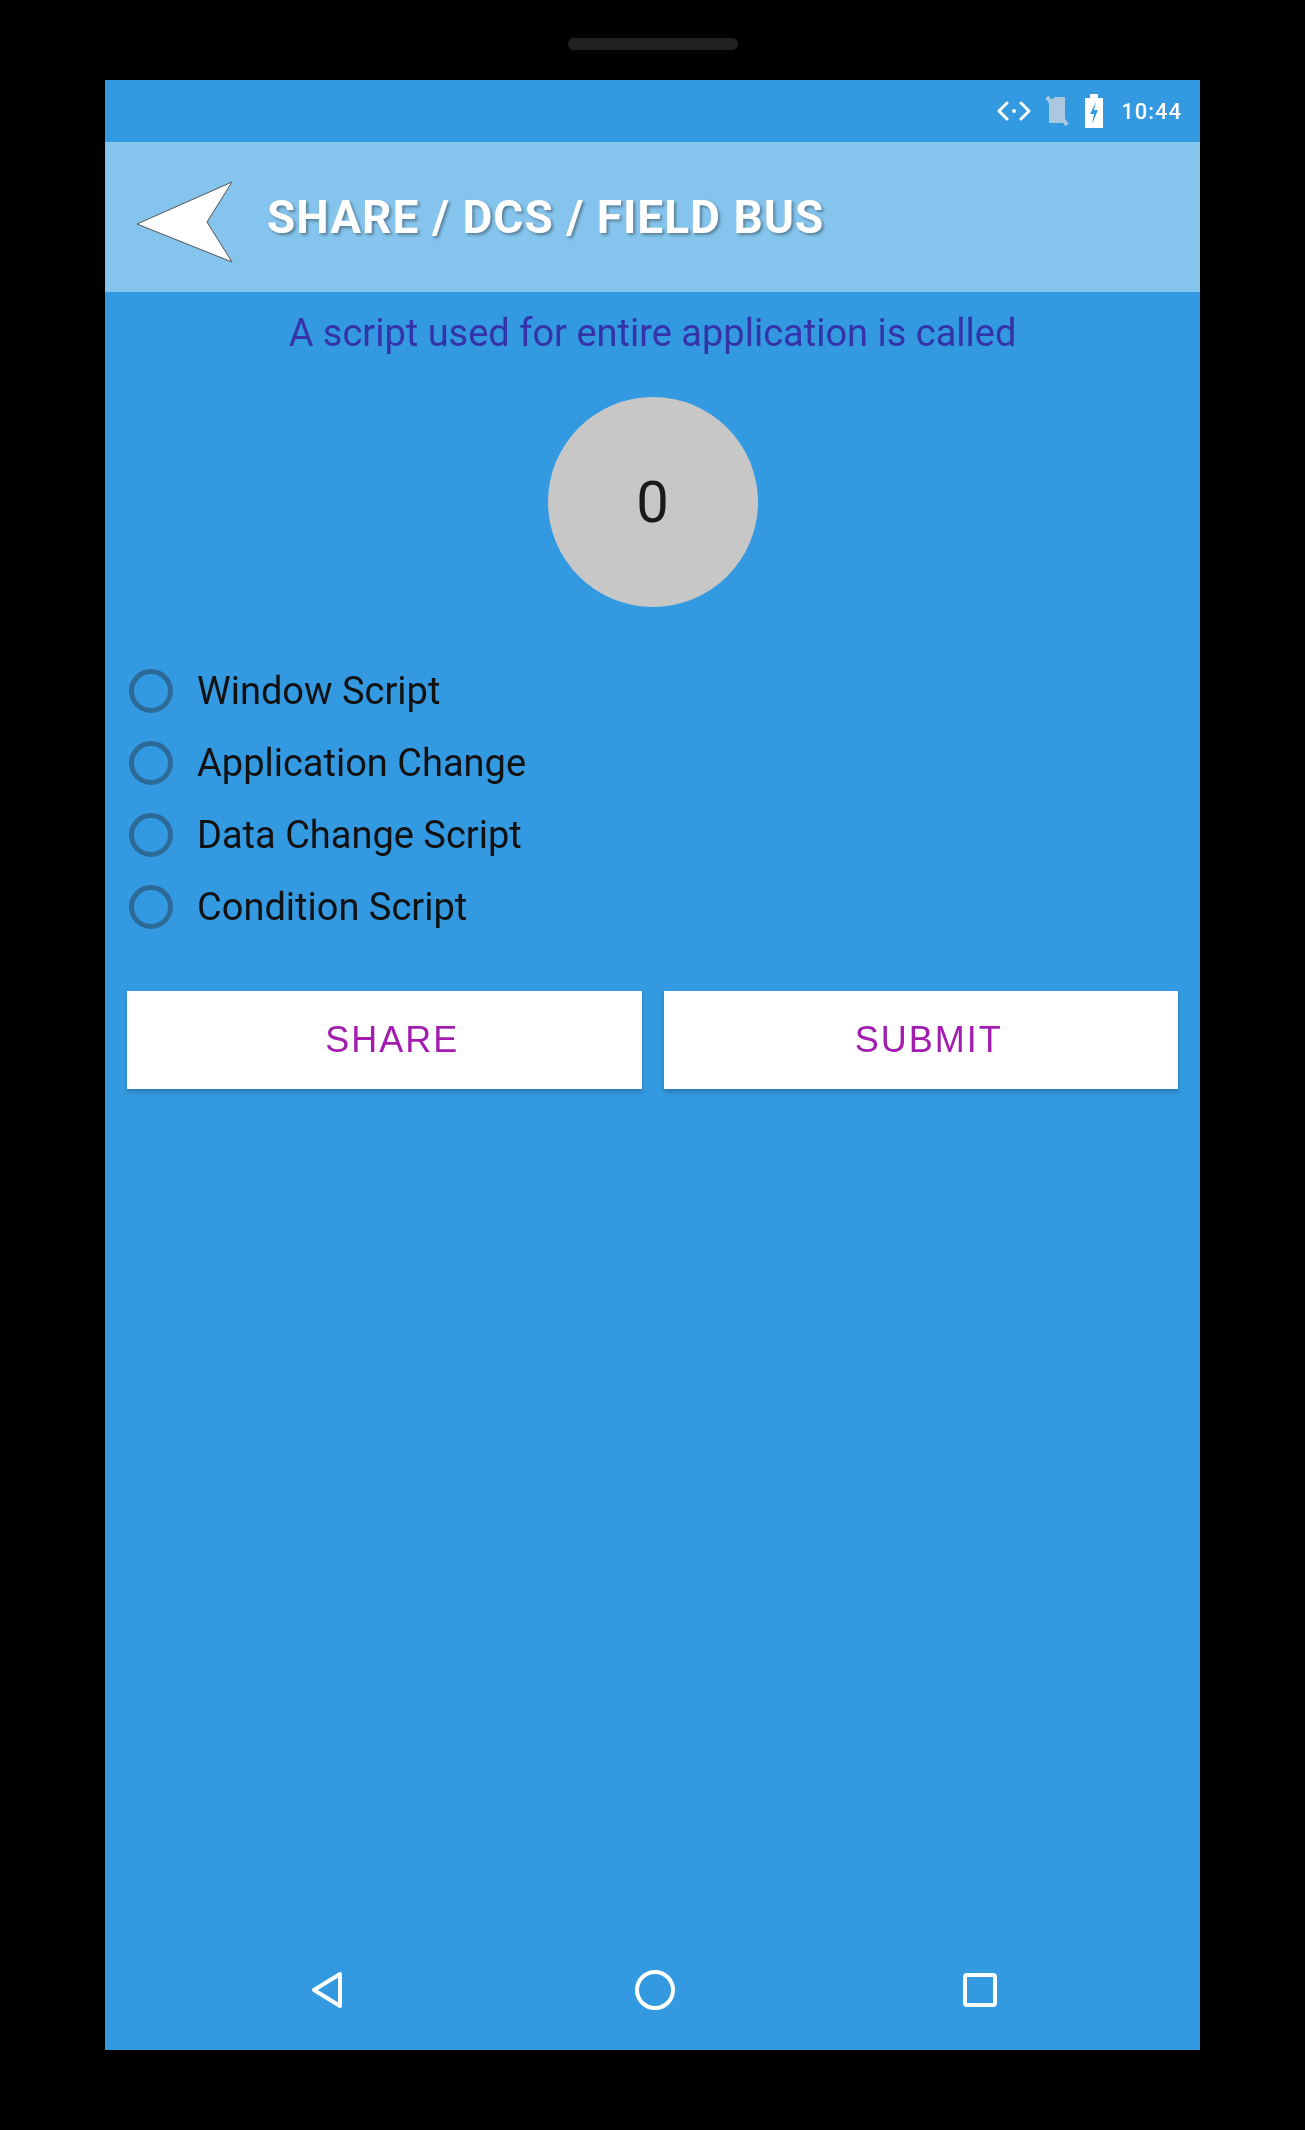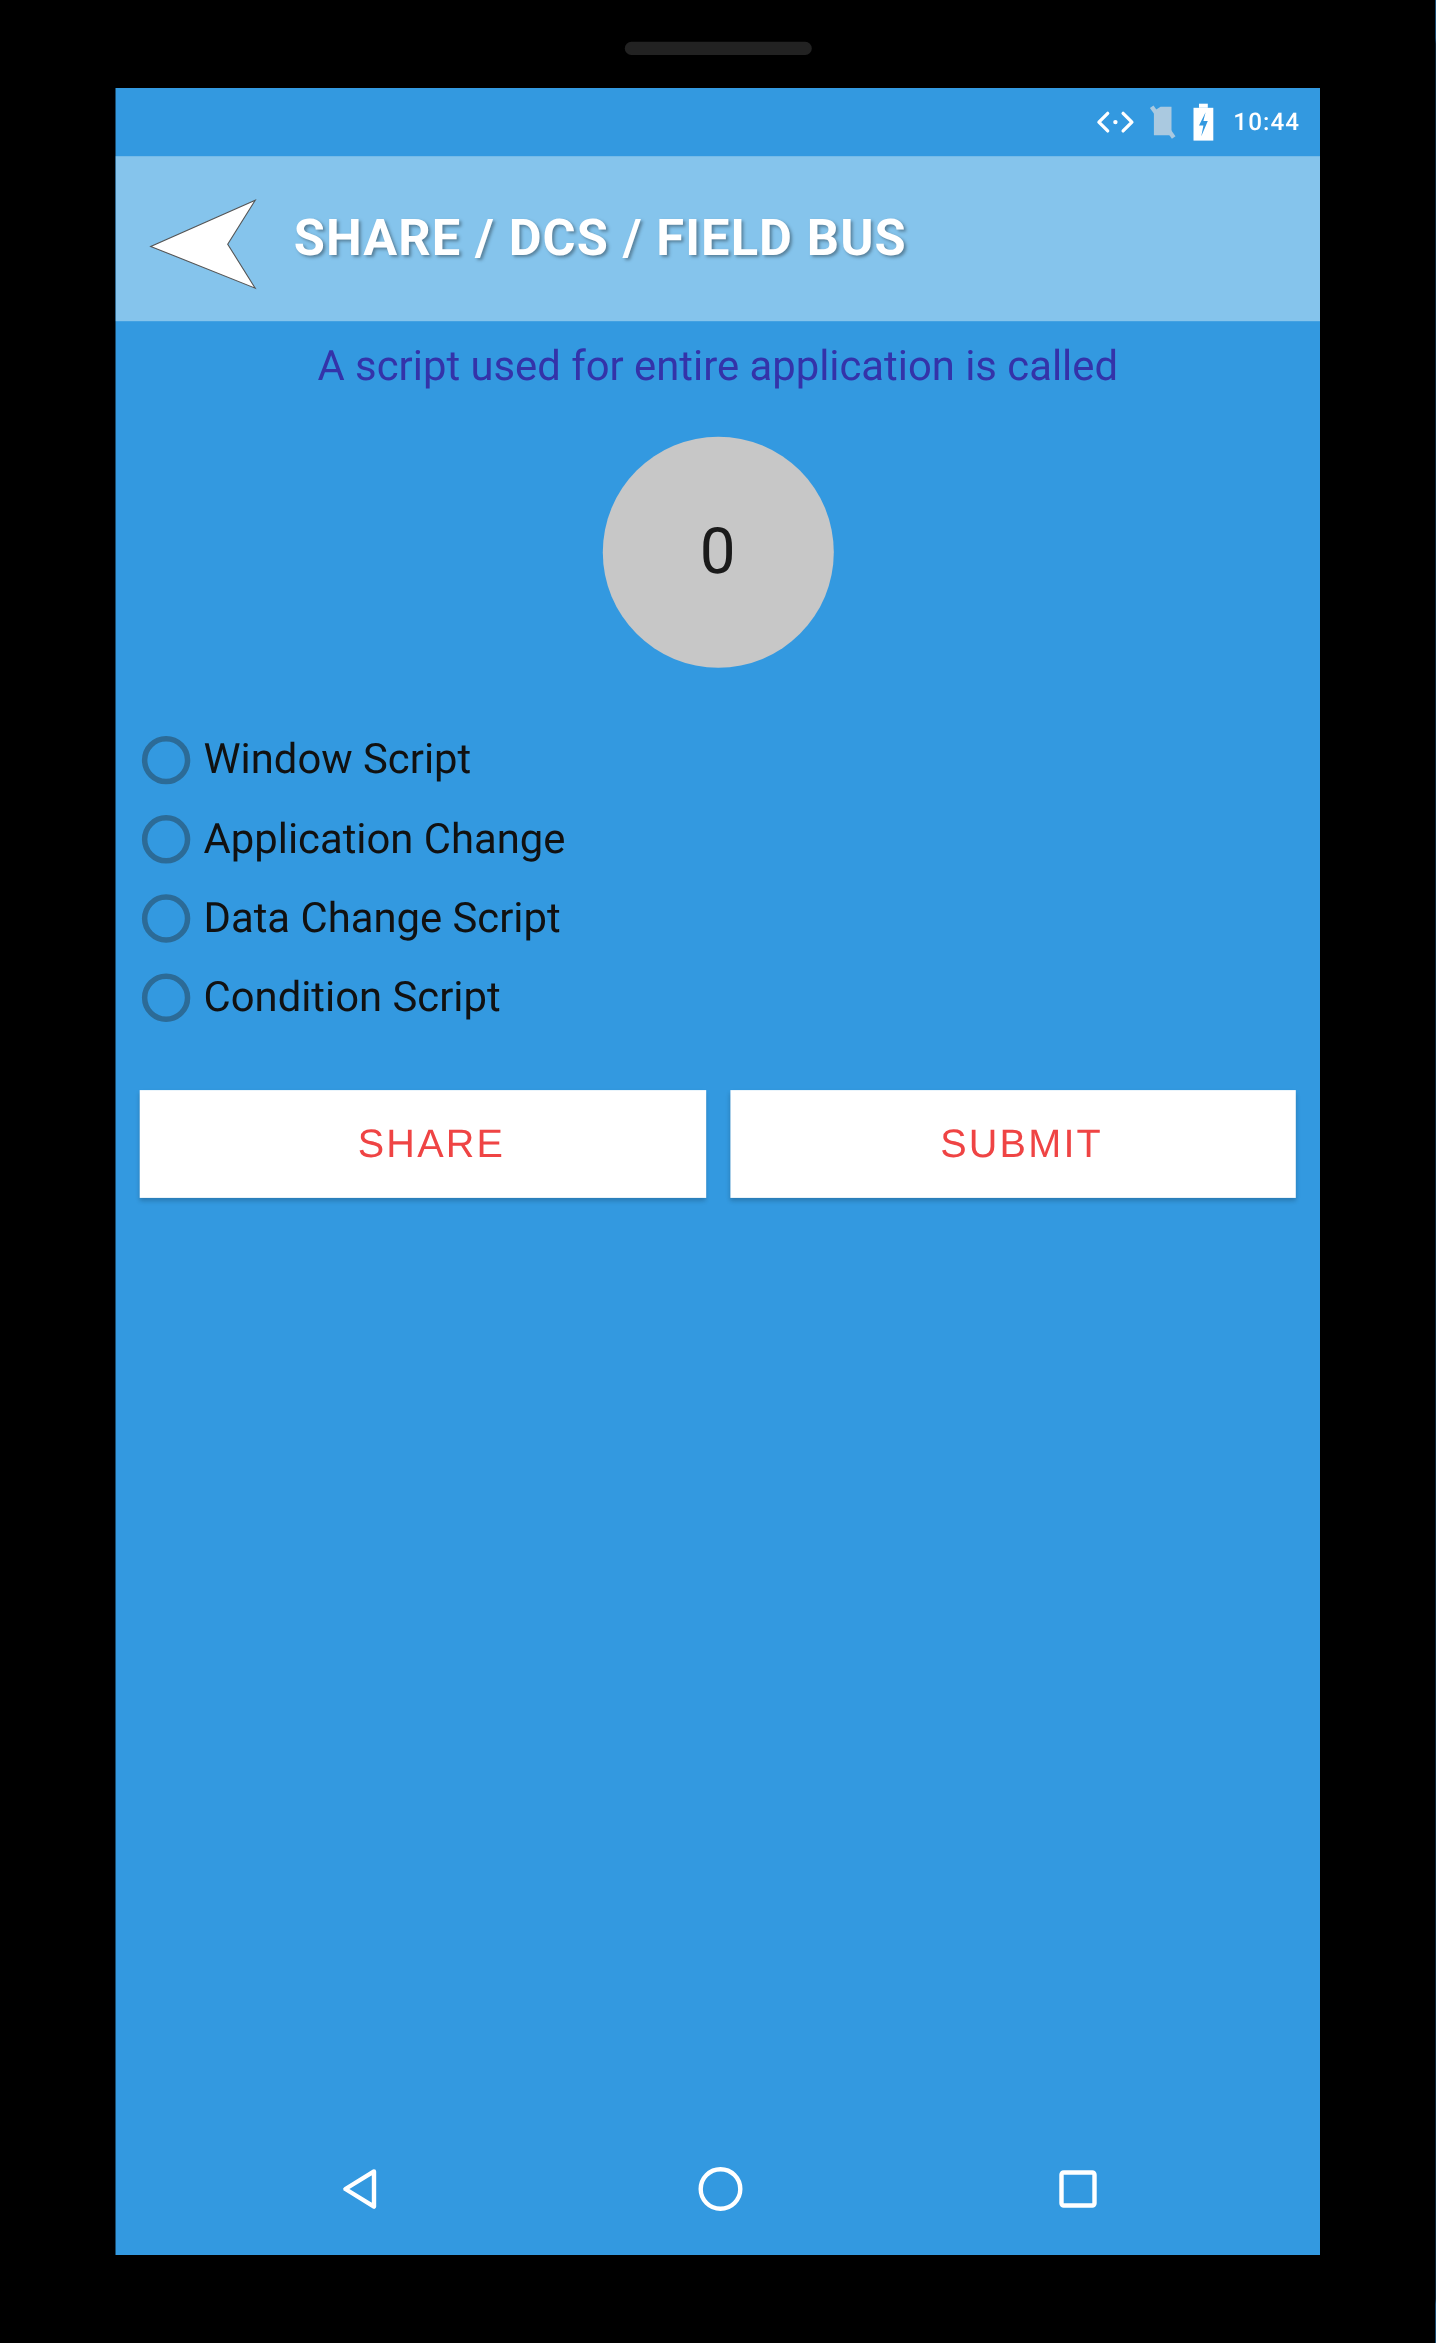--- a/index.html
+++ b/index.html
@@ -100,21 +100,21 @@
     align-items: center;
     justify-content: center;
     color: #1a1a1a;
     font-size: 58px;
     font-weight: 400;
   }
   .options { padding: 0 4px; }
   .option {
     display: flex;
     align-items: center;
-    gap: 12px;
+    gap: 24px;
     padding: 14px 0;
     cursor: pointer;
   }
   .radio {
     width: 44px;
     height: 44px;
     border: 5px solid #2c6b97;
     border-radius: 50%;
     background: transparent;
     flex-shrink: 0;
@@ -129,21 +129,21 @@
     margin-top: 48px;
     padding: 0 2px;
   }
   .action-btn {
     flex: 1;
     height: 98px;
     background: #fff;
     border: none;
     font-size: 36px;
     font-weight: 500;
-    color: #ef4444;
+    color: #a21caf;
     letter-spacing: 2px;
     cursor: pointer;
     box-shadow: 0 3px 4px rgba(0,0,0,0.2);
     padding-left: 16px;
   }
   .nav-bar {
     position: absolute;
     bottom: 0;
     left: 0;
     right: 0;

